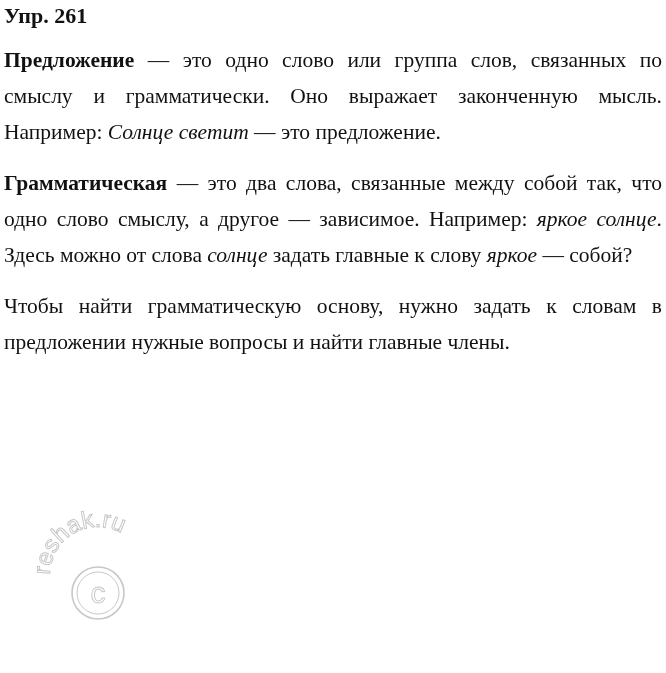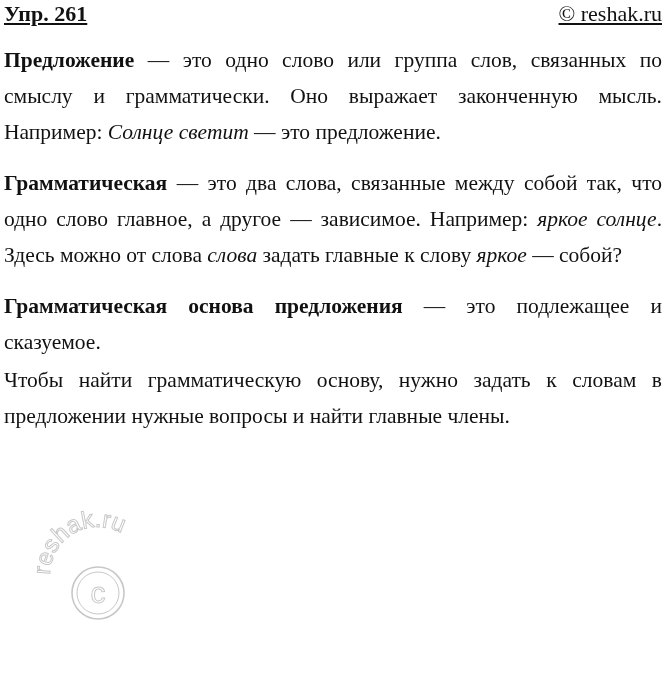--- a/index.html
+++ b/index.html
@@ -16,24 +16,23 @@
       color: #111111;
     }
     .header {
       position: absolute;
       top: 0;
       left: 4px;
       right: 4px;
       height: 28px;
       display: flex;
       justify-content: space-between;
-      align-items: center;
+      align-items: flex-end;
       font-size: 22px;
       line-height: 24px;
-      text-decoration: underline;
     }
     .ex-title {
       font-weight: bold;
     }
     .copyright {
       font-weight: normal;
     }
     .content {
       position: absolute;
       top: 42px;
@@ -62,37 +61,33 @@
       height: 140px;
       pointer-events: none;
       opacity: 0.55;
     }
   </style>
 </head>
 <body>
 
 <div class="header">
   <span class="ex-title">Упр. 261</span>
-  <span class="copyright">© reshak.ru</span>
 </div>
 
 <div class="content">
 
   <p class="para">
     <b>Предложение</b><span> — это одно слово или группа слов, связанных по смыслу и грамматически. Оно выражает законченную мысль. Например: </span><i>Солнце светит</i><span> — это предложение.</span>
   </p>
 
   <p class="para">
-    <b>Грамматическая</b><span> — это два слова, связанные между собой так, что одно слово главное, а другое — зависимое. Например: </span><i>яркое солнце</i><span>. Здесь можно от слова </span><i>слова</i><span> задать главные к слову </span><i>яркое</i><span> — собой?</span>
+    <b>Грамматическая</b><span> — это два слова, связанные между собой так, что одно слово смыслу, а другое — зависимое. Например: </span><i>яркое солнце</i><span>. Здесь можно от слова </span><i>солнце</i><span> задать главные к слову </span><i>яркое</i><span> — собой?</span>
   </p>
 
 
-  <p class="para tight">
-    <b>Грамматическая основа предложения</b><span> — это подлежащее и сказуемое.</span>
-  </p>
 
 
   <p class="para last">
     <span>Чтобы найти грамматическую основу, нужно задать к словам в предложении нужные вопросы и найти главные члены.</span>
   </p>
 </div>
 
 <svg class="watermark" viewBox="0 0 140 140" xmlns="http://www.w3.org/2000/svg">
   <defs>
     <path id="wm-arc" d="M 22 70 A 48 48 0 0 1 118 70"></path>

